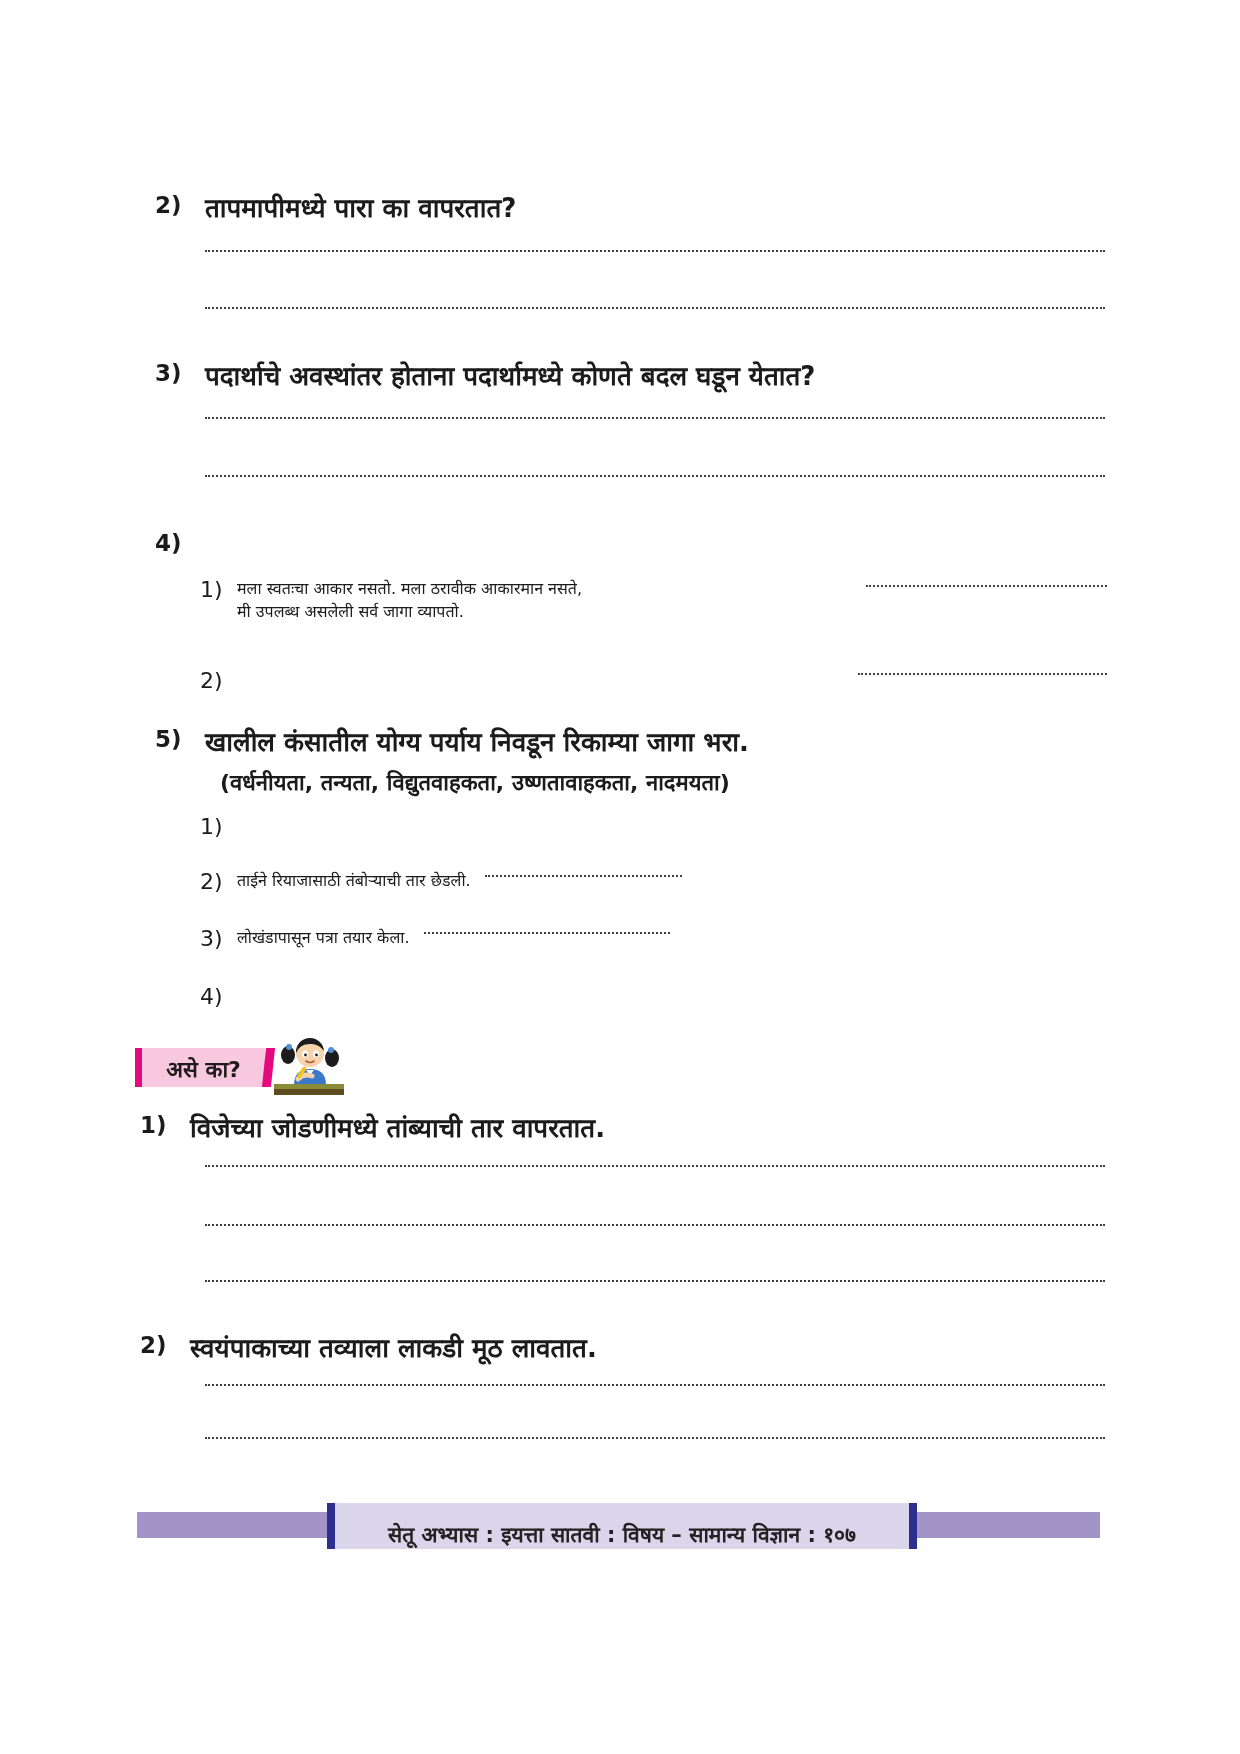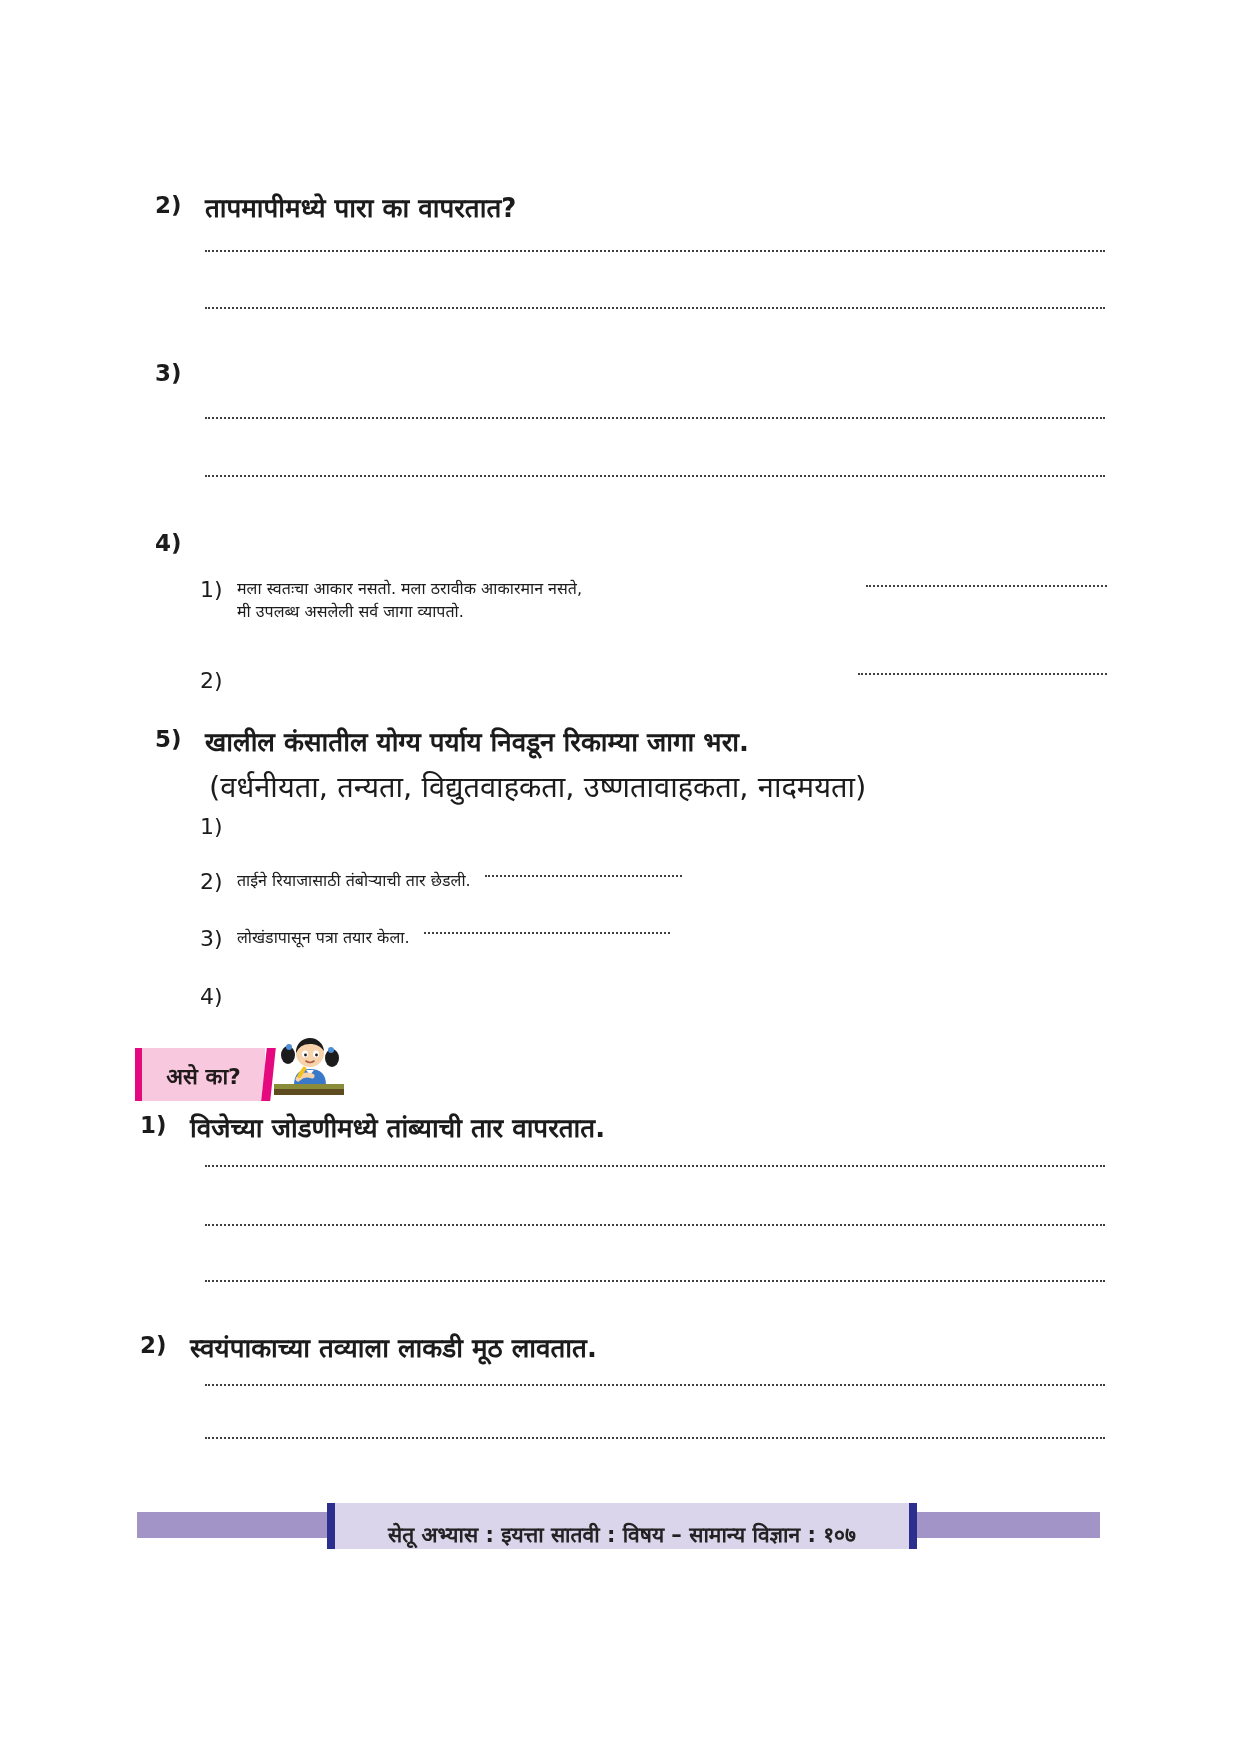--- a/index.html
+++ b/index.html
@@ -27,25 +27,25 @@
   .blank-seg {
     position:absolute; height:0;
     border-bottom:2.6px dotted #3f3f3f;
   }
   .blank-inline {
     display:inline-block; height:0;
     border-bottom:2.6px dotted #3f3f3f;
     margin-left:14px; vertical-align:9px;
   }
   
-  .options-line { position:absolute; left:209px; font-size:29px; }
+  .options-line { position:absolute; left:220px; font-size:22px;font-weight:bold; }
   
   .banner {
     position:absolute; left:135px; top:1048px;
-    width:123px; height:53px;
+    width:123px; height:39px;
     background:#f8c8de;
     border-left:7px solid #e5097f;
     display:flex; align-items:center; justify-content:center;
   }
   .banner::after {
     content:""; position:absolute; right:-8px; top:0;
     width:9px; height:100%;
     background:#e5097f;
     transform:skewX(-6deg);
   }
@@ -74,20 +74,21 @@
 
   <div class="q-row" style="top:192px">
     <span class="q-num">2)</span>
     <span class="q-text">तापमापीमध्ये पारा का वापरतात?</span>
   </div>
   <div class="blank-line" style="top:250px"></div>
   <div class="blank-line" style="top:307px"></div>
 
   <div class="q-row" style="top:360px">
     <span class="q-num">3)</span>
+    <span class="q-text">पदार्थाचे अवस्थांतर होताना पदार्थामध्ये कोणते बदल घडून येतात?</span>
   </div>
   <div class="blank-line" style="top:417px"></div>
   <div class="blank-line" style="top:475px"></div>
 
   <div class="q-row" style="top:530px">
     <span class="q-num">4)</span>
   </div>
   <div class="sub-row" style="top:577px; width:660px">
     <span class="sub-num">1)</span>
     <span class="sub-text">

